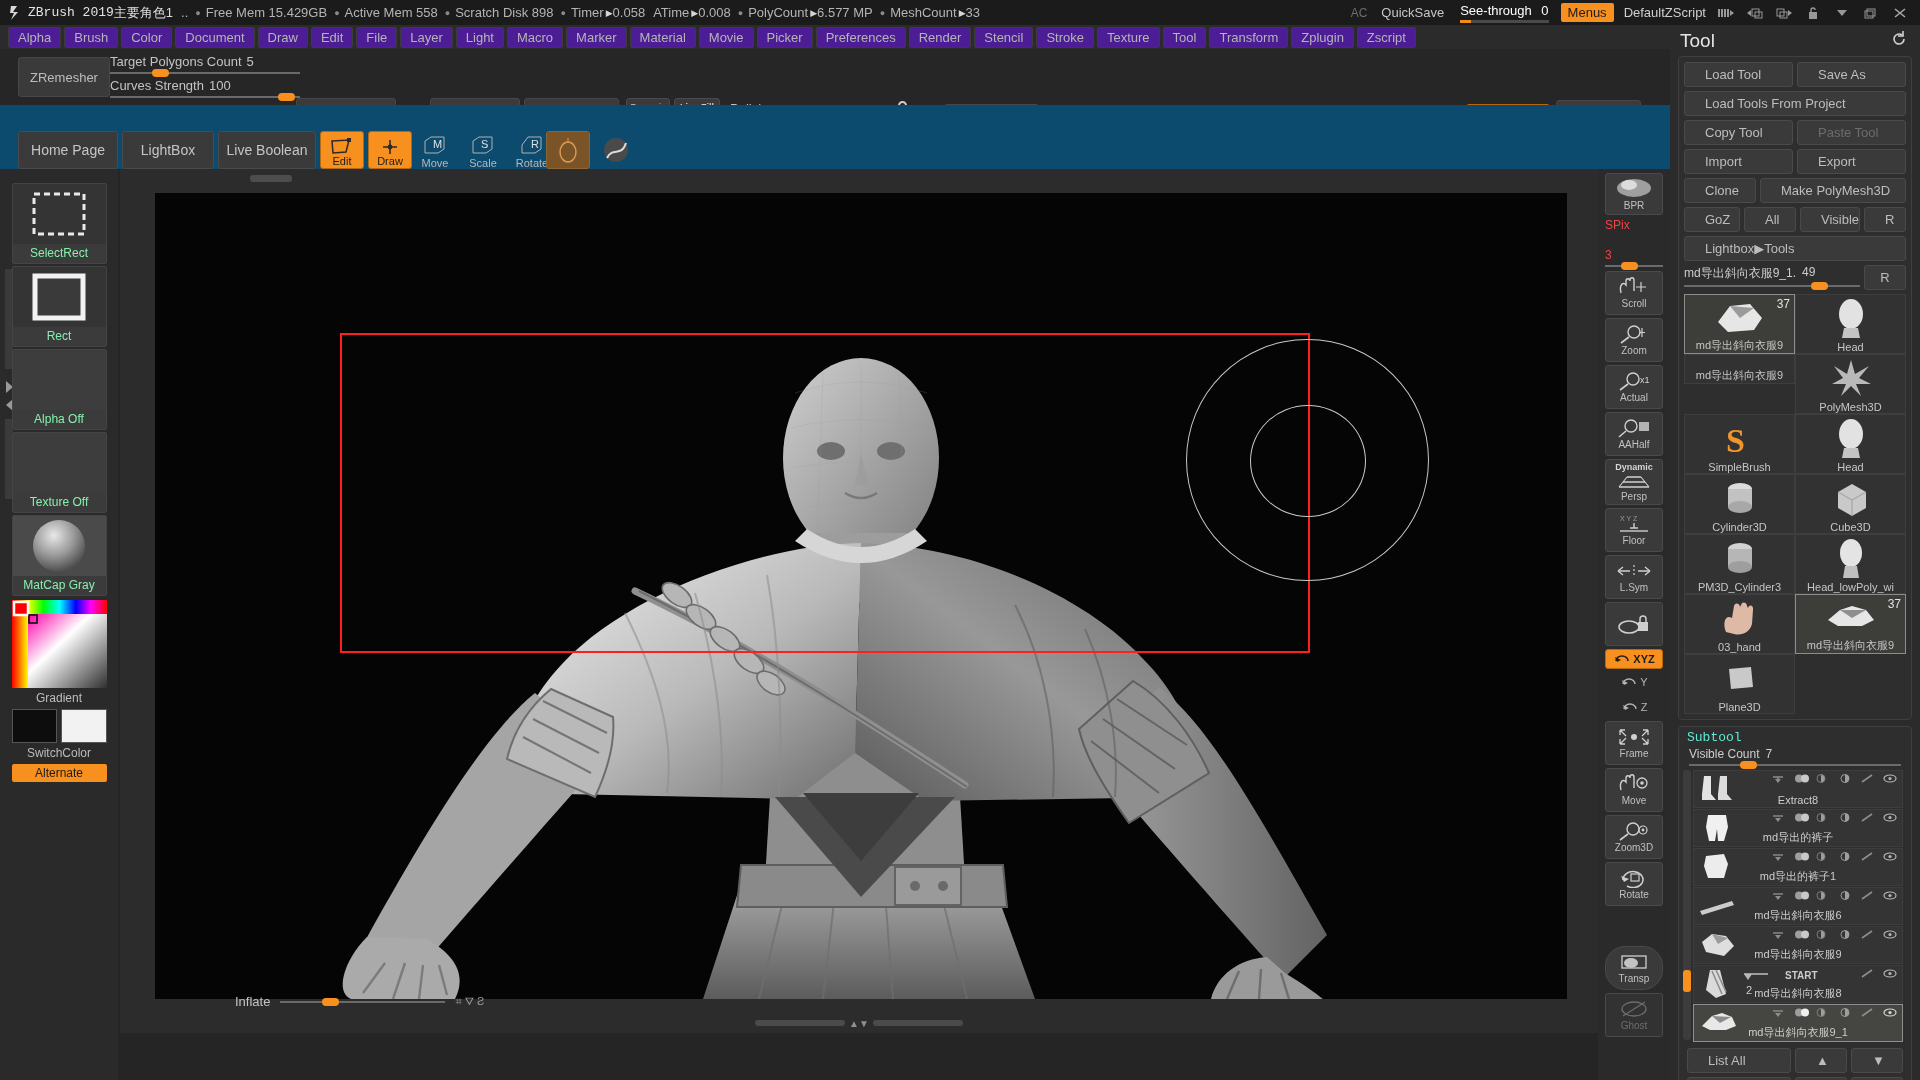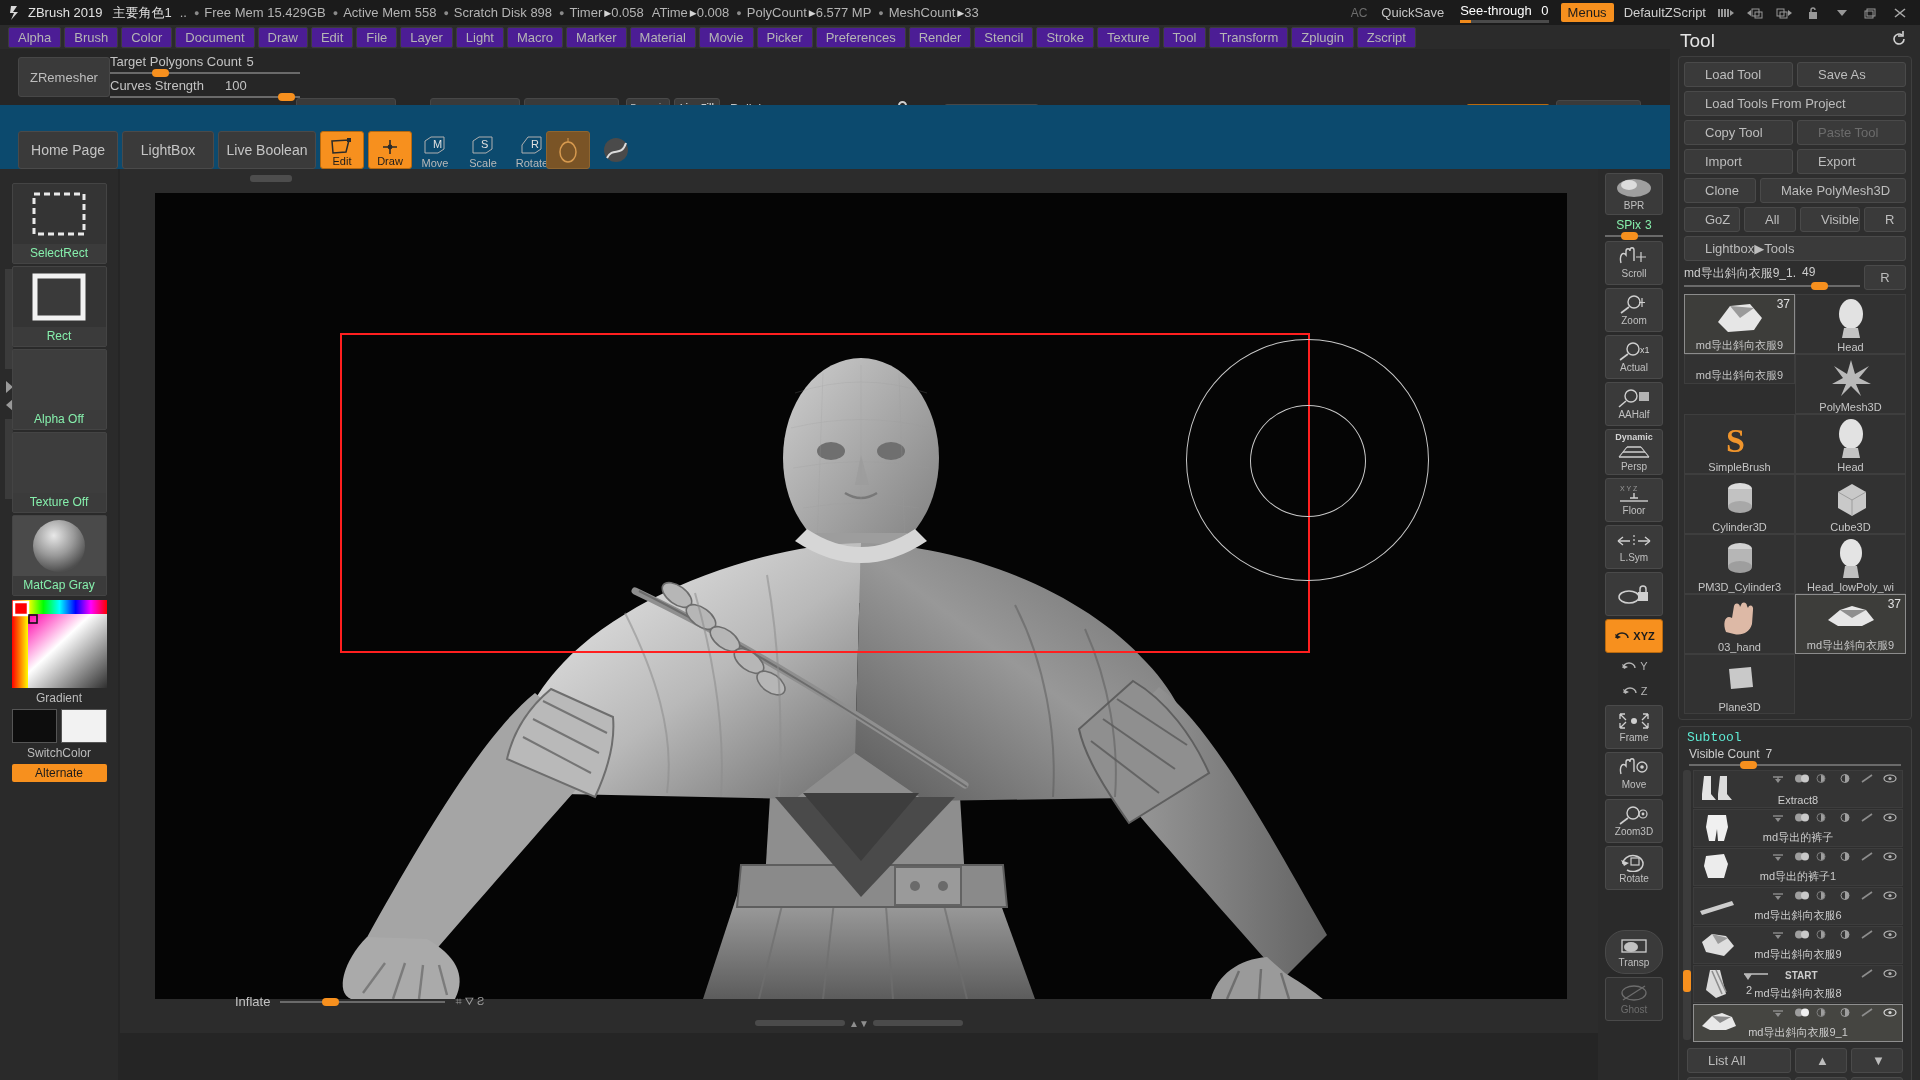--- a/index.html
+++ b/index.html
@@ -12,21 +12,21 @@
   }
   .app { position: relative; width: 1920px; height: 1080px; background: #252525; }
 
   
   .titlebar {
     position: absolute; left: 0; top: 0; width: 1920px; height: 25px;
     background: #1b1b1b; display: flex; align-items: center;
     font-size: 13px; color: #c9c9c9; padding-left: 6px;
   }
   .tb-logo { width: 18px; height: 18px; margin-right: 4px; position: relative; }
-  .tb-app { color: #e2e2e2; margin-right: 10px; }
+  .tb-app { color: #e2e2e2; margin-right: 0; font-family: Liberation Mono, monospace; }
   .tb-doc { color: #dcdcdc; margin-right: 8px; }
   .tb-stat { color: #b4b4b4; margin-right: 2px; white-space: nowrap; }
   .bullet { color: #8a8a8a; margin: 0 5px; font-size: 9px; vertical-align: middle;}
   .tri { color:#d5d5d5; font-size:9px; }
   .tb-right { position: absolute; right: 0; top: 0; height: 25px; display: flex; align-items: center; }
   .tb-ac { color:#6d6d6d; font-size:12px; margin-right:14px; }
   .tb-btn { color:#c6c6c6; font-size:13px; margin-right:16px; cursor:pointer; }
   .see-through { position: relative; margin-right: 12px; text-align:center; }
   .see-through .lbl { font-size:13px; color:#ffffff;margin-top:44px; }
   .st-bar { height:3px; background:#4a4a4a; margin-top:2px; position:relative; }
@@ -269,21 +269,21 @@
       <div style="display:flex;gap:5px;">
         <span class="sl-label">Target Polygons Count</span>
         <span class="sl-label">5</span>
       </div>
       <div class="sl-track" style="width:190px;">
           <i class="sl-knob" style="left:42px"></i>
         </div>
     </div>
 
     <div class="slider" style="left:110px;top:29px;width:190px;">
-      <div style="display:flex;gap:21px;">
+      <div style="display:flex;gap:5px;">
         <span class="sl-label">Curves Strength</span>
         <span class="sl-label">100</span>
       </div>
       <div class="sl-track" style="width:190px;">
           <i class="sl-knob" style="left:168px"></i>
         </div>
     </div>
 
     <div class="btn" style="position:absolute;left:296px;top:49px;width:100px;height:22px;">KeepGroups</div>
 
@@ -710,21 +710,21 @@
 
   <div class="rightshelf">
     <div class="rs-btn" style="margin-top:4px;height:42px;">
       <svg width="40" height="22">
           <ellipse cx="20" cy="11" rx="17" ry="9" fill="#9f9f9f"></ellipse>
           <ellipse cx="15" cy="8" rx="8" ry="5" fill="#dcdcdc"></ellipse>
         </svg>
       <span class="rs-cap">BPR</span>
     </div>
     <div style="width:58px;margin:0 auto 4px auto;">
-      <div style="display:flex;justify-content:center;gap:4px;font-size:12px;color:#86efac;">
+      <div style="display:flex;justify-content:center;gap:16px;font-size:12px;color:#ef4444;flex-direction:column;">
         <span>SPix</span>
         <span>3</span>
       </div>
       <div class="sl-track" style="width:58px;">
           <i class="sl-knob" style="left:16px"></i>
         </div>
     </div>
 
     <div class="rs-btn">
       <svg width="34" height="20">
@@ -782,21 +782,21 @@
       <span class="rs-cap">L.Sym</span>
     </div>
     <div class="rs-btn">
       <svg width="36" height="22">
           <ellipse cx="13" cy="14" rx="10" ry="6" fill="none" stroke="#cfcfcf" stroke-width="1.5"></ellipse>
           <rect x="22" y="9" width="10" height="9" fill="#cfcfcf"></rect>
           <path d="M24 9 V6 a3 3 0 0 1 6 0 V9" fill="none" stroke="#cfcfcf" stroke-width="1.5"></path>
         </svg>
     </div>
 
-    <div style="width:58px;margin:0 auto 2px auto;height:34px;background:#f7901e;border:1px solid #b8690e;border-radius:3px;display:flex;align-items:center;justify-content:center;">
+    <div style="width:58px;margin:0 auto 2px auto;height:20px;background:#f7901e;border:1px solid #b8690e;border-radius:3px;display:flex;align-items:center;justify-content:center;">
       <svg width="18" height="14" style="margin-right:2px">
           <path d="M3 9 a6 5 0 1 1 12 0" fill="none" stroke="#1f1f1f" stroke-width="1.6"></path>
           <path d="M2 5 L4 10 L8 8Z" fill="#1f1f1f"></path>
         </svg>
       <span style="font-size:11px;font-weight:bold;color:#1c1c1c;">XYZ</span>
     </div>
     <div class="rs-plain">
       <svg width="18" height="14" style="margin-right:2px">
           <path d="M3 9 a6 5 0 1 1 12 0" fill="none" stroke="#b5b5b5" stroke-width="1.4"></path>
           <path d="M2 5 L4 10 L8 8Z" fill="#b5b5b5"></path>

